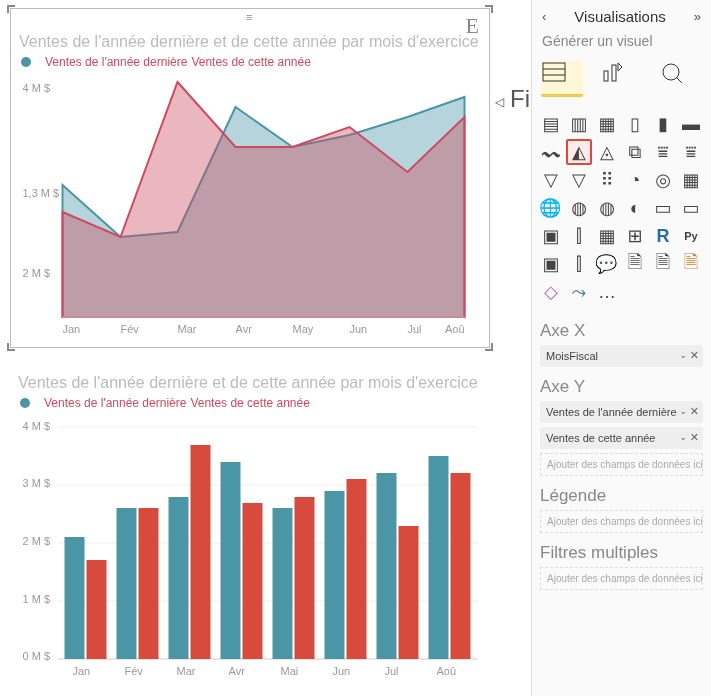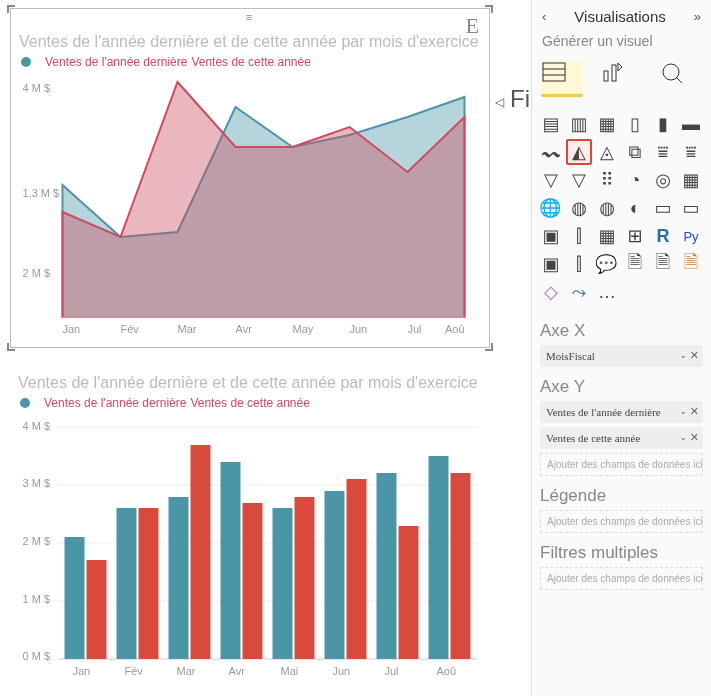--- a/index.html
+++ b/index.html
@@ -30,21 +30,21 @@
   .pane { position: absolute; right: 0; top: 0; width: 180px; height: 696px; border-left: 1px solid #ddd; background: #fafafa; padding: 0; overflow: hidden; }
   .pane-hdr { display: flex; justify-content: space-between; align-items: center; padding: 8px 10px; font-size: 15px; color: #333; }
   .pane-sub { font-size: 14px; color: #888; padding: 0 10px 6px 10px; }
   .build-row { display: flex; justify-content: space-around; align-items: center; padding: 6px 0; border-bottom: 2px solid #f2c94c00; }
   .build-btn { width: 42px; height: 36px; display: flex; align-items: center; justify-content: center; border-radius: 2px; font-size: 20px; color: #333; }
   .build-btn.active { background: #fff7d6; border-bottom: 3px solid #f2c94c; }
   .viz-grid { display: flex; flex-wrap: wrap; padding: 6px 4px 10px 6px; gap: 2px; }
   .viz-grid span { width: 26px; height: 26px; display: flex; align-items: center; justify-content: center; font-size: 18px; color: #444; border-radius: 2px; }
   .viz-grid span.selected { border: 2px solid #d84a3c; background: #fdecea; }
   .field-sec { padding: 6px 8px 0 8px; font-size: 17px; color: #888; }
-  .field-drop { margin: 4px 8px; background: #eee; border-radius: 2px; padding: 5px 22px 5px 6px; font-size: 11px; color: #444; position: relative; white-space: nowrap; overflow: hidden; font-family: Liberation Serif, serif; }
+  .field-drop { margin: 4px 8px; background: #eee; border-radius: 2px; padding: 5px 22px 5px 6px; font-size: 11px; color: #444; position: relative; white-space: nowrap; overflow: hidden; }
   .field-drop .rm { position: absolute; right: 4px; top: 4px; color: #666; font-size: 11px; }
   .field-drop .dd { position: absolute; right: 16px; top: 5px; color: #666; font-size: 9px; }
   .placeholder { margin: 4px 8px; border: 1px dashed #ddd; padding: 5px 6px; font-size: 10px; color: #aaa; white-space: nowrap; overflow: hidden; }
 </style>
 </head>
 <body>
 
 <div class="main-area">
 
   <div class="chart-panel sel">
@@ -203,21 +203,21 @@
     <span>◍</span>
     <span>◍</span>
     <span>◐</span>
     <span>▭</span>
     <span>▭</span>
     <span>▣</span>
     <span>⫿</span>
     <span>▦</span>
     <span>⊞</span>
     <span style="color:#2a6ea0;font-weight:bold">R</span>
-    <span style="color:#1d4ed8;font-weight:normal;font-size:13px">Py</span>
+    <span style="color:#404040;font-weight:bold;font-size:11px">Py</span>
     <span>▣</span>
     <span>⫿</span>
     <span>💬</span>
     <span>🗎</span>
     <span>🗎</span>
     <span style="color:#c97a27">🗎</span>
     <span style="color:#b36bb3">◇</span>
     <span style="color:#2a6ea0">⤳</span>
     <span>…</span>
   </div>

